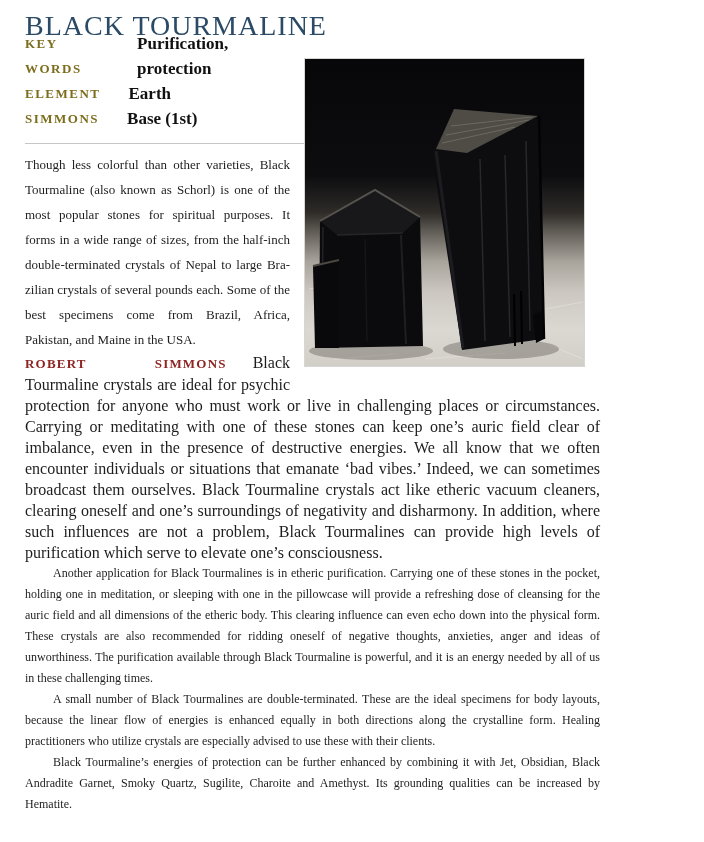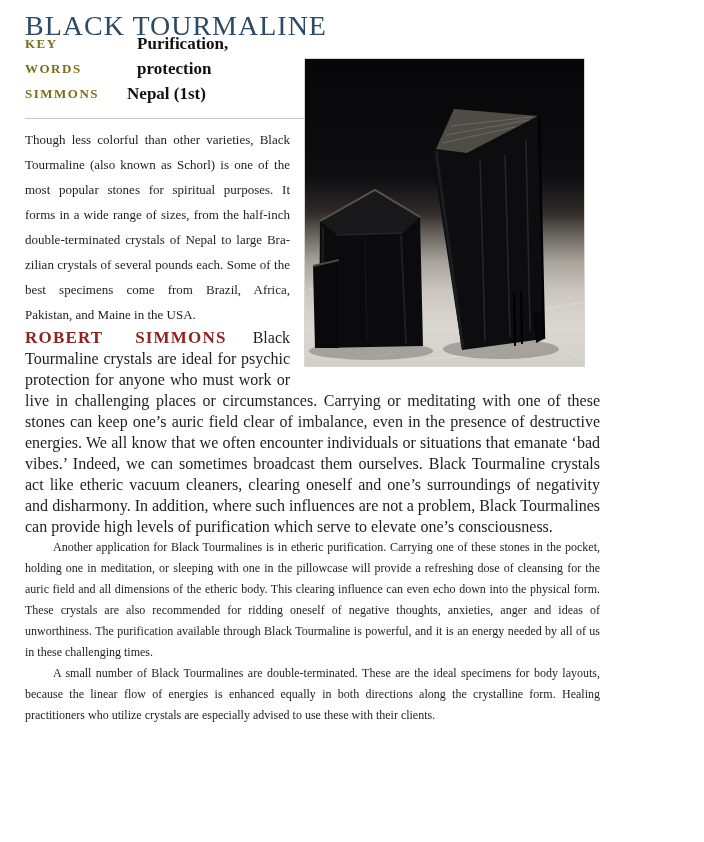--- a/index.html
+++ b/index.html
@@ -77,21 +77,21 @@
     font-size: 16px;
     line-height: 21px;
   }
   p.flow-par {
     font-size: 12px;
     line-height: 21px;
     text-indent: 28px;
   }
   .rs-label {
     font-weight: bold;
-    font-size: 17px;
+    font-size: 13px;
     letter-spacing: 1.2px;
     color: var(--c-accent, #8e2522);
     margin-right: 26px;
   }
 </style>
 </head>
 <body>
 
 <div class="page">
 
@@ -161,29 +161,34 @@
       </g>
     </svg>
   </figure>
 
   <div class="kv-rows">
     <div class="kv-row">
       <span class="kv-label">KEY WORDS</span>
       <span class="kv-value">Purification, protection</span>
     </div>
     <div class="kv-row">
+      <span class="kv-label">ELEMENT</span>
+      <span class="kv-value">Earth</span>
+    </div>
+    <div class="kv-row">
       <span class="kv-label">SIMMONS</span>
-      <span class="kv-value">Nepal (1st)</span>
+      <span class="kv-value">Base (1st)</span>
     </div>
   </div>
 
   <div class="rule"></div>
 
   <p class="body-par intro">Though less colorful than other varieties, Black Tourmaline (also known as Schorl) is one of the most popular stones for spiritual purposes. It forms in a wide range of sizes, from the half-inch double-terminated crystals of Nepal to large Bra-zilian crystals of several pounds each. Some of the best specimens come from Brazil, Africa, Pakistan, and Maine in the USA.</p>
 
   <p class="body-par rs-par"><span class="rs-label">ROBERT SIMMONS</span><span>Black Tourmaline crystals are ideal for psychic protection for anyone who must work or live in challenging places or circumstances. Carrying or meditating with one of these stones can keep one’s auric field clear of imbalance, even in the presence of destructive energies. We all know that we often encounter individuals or situations that emanate ‘bad vibes.’ Indeed, we can sometimes broadcast them ourselves. Black Tourmaline crystals act like etheric vacuum cleaners, clearing oneself and one’s surroundings of negativity and disharmony. In addition, where such influences are not a problem, Black Tourmalines can provide high levels of purification which serve to elevate one’s consciousness.</span></p>
 
   <p class="body-par flow-par">Another application for Black Tourmalines is in etheric purification. Carrying one of these stones in the pocket, holding one in meditation, or sleeping with one in the pillowcase will provide a refreshing dose of cleansing for the auric field and all dimensions of the etheric body. This clearing influence can even echo down into the physical form. These crystals are also recommended for ridding oneself of negative thoughts, anxieties, anger and ideas of unworthiness. The purification available through Black Tourmaline is powerful, and it is an energy needed by all of us in these challenging times.</p>
 
   <p class="body-par flow-par">A small number of Black Tourmalines are double-terminated. These are the ideal specimens for body layouts, because the linear flow of energies is enhanced equally in both directions along the crystalline form. Healing practitioners who utilize crystals are especially advised to use these with their clients.</p>
 
+  <p class="body-par flow-par">Black Tourmaline’s energies of protection can be further enhanced by combining it with Jet, Obsidian, Black Andradite Garnet, Smoky Quartz, Sugilite, Charoite and Amethyst. Its grounding qualities can be increased by Hematite.</p>
 
 </div>
 
 </body></html>

